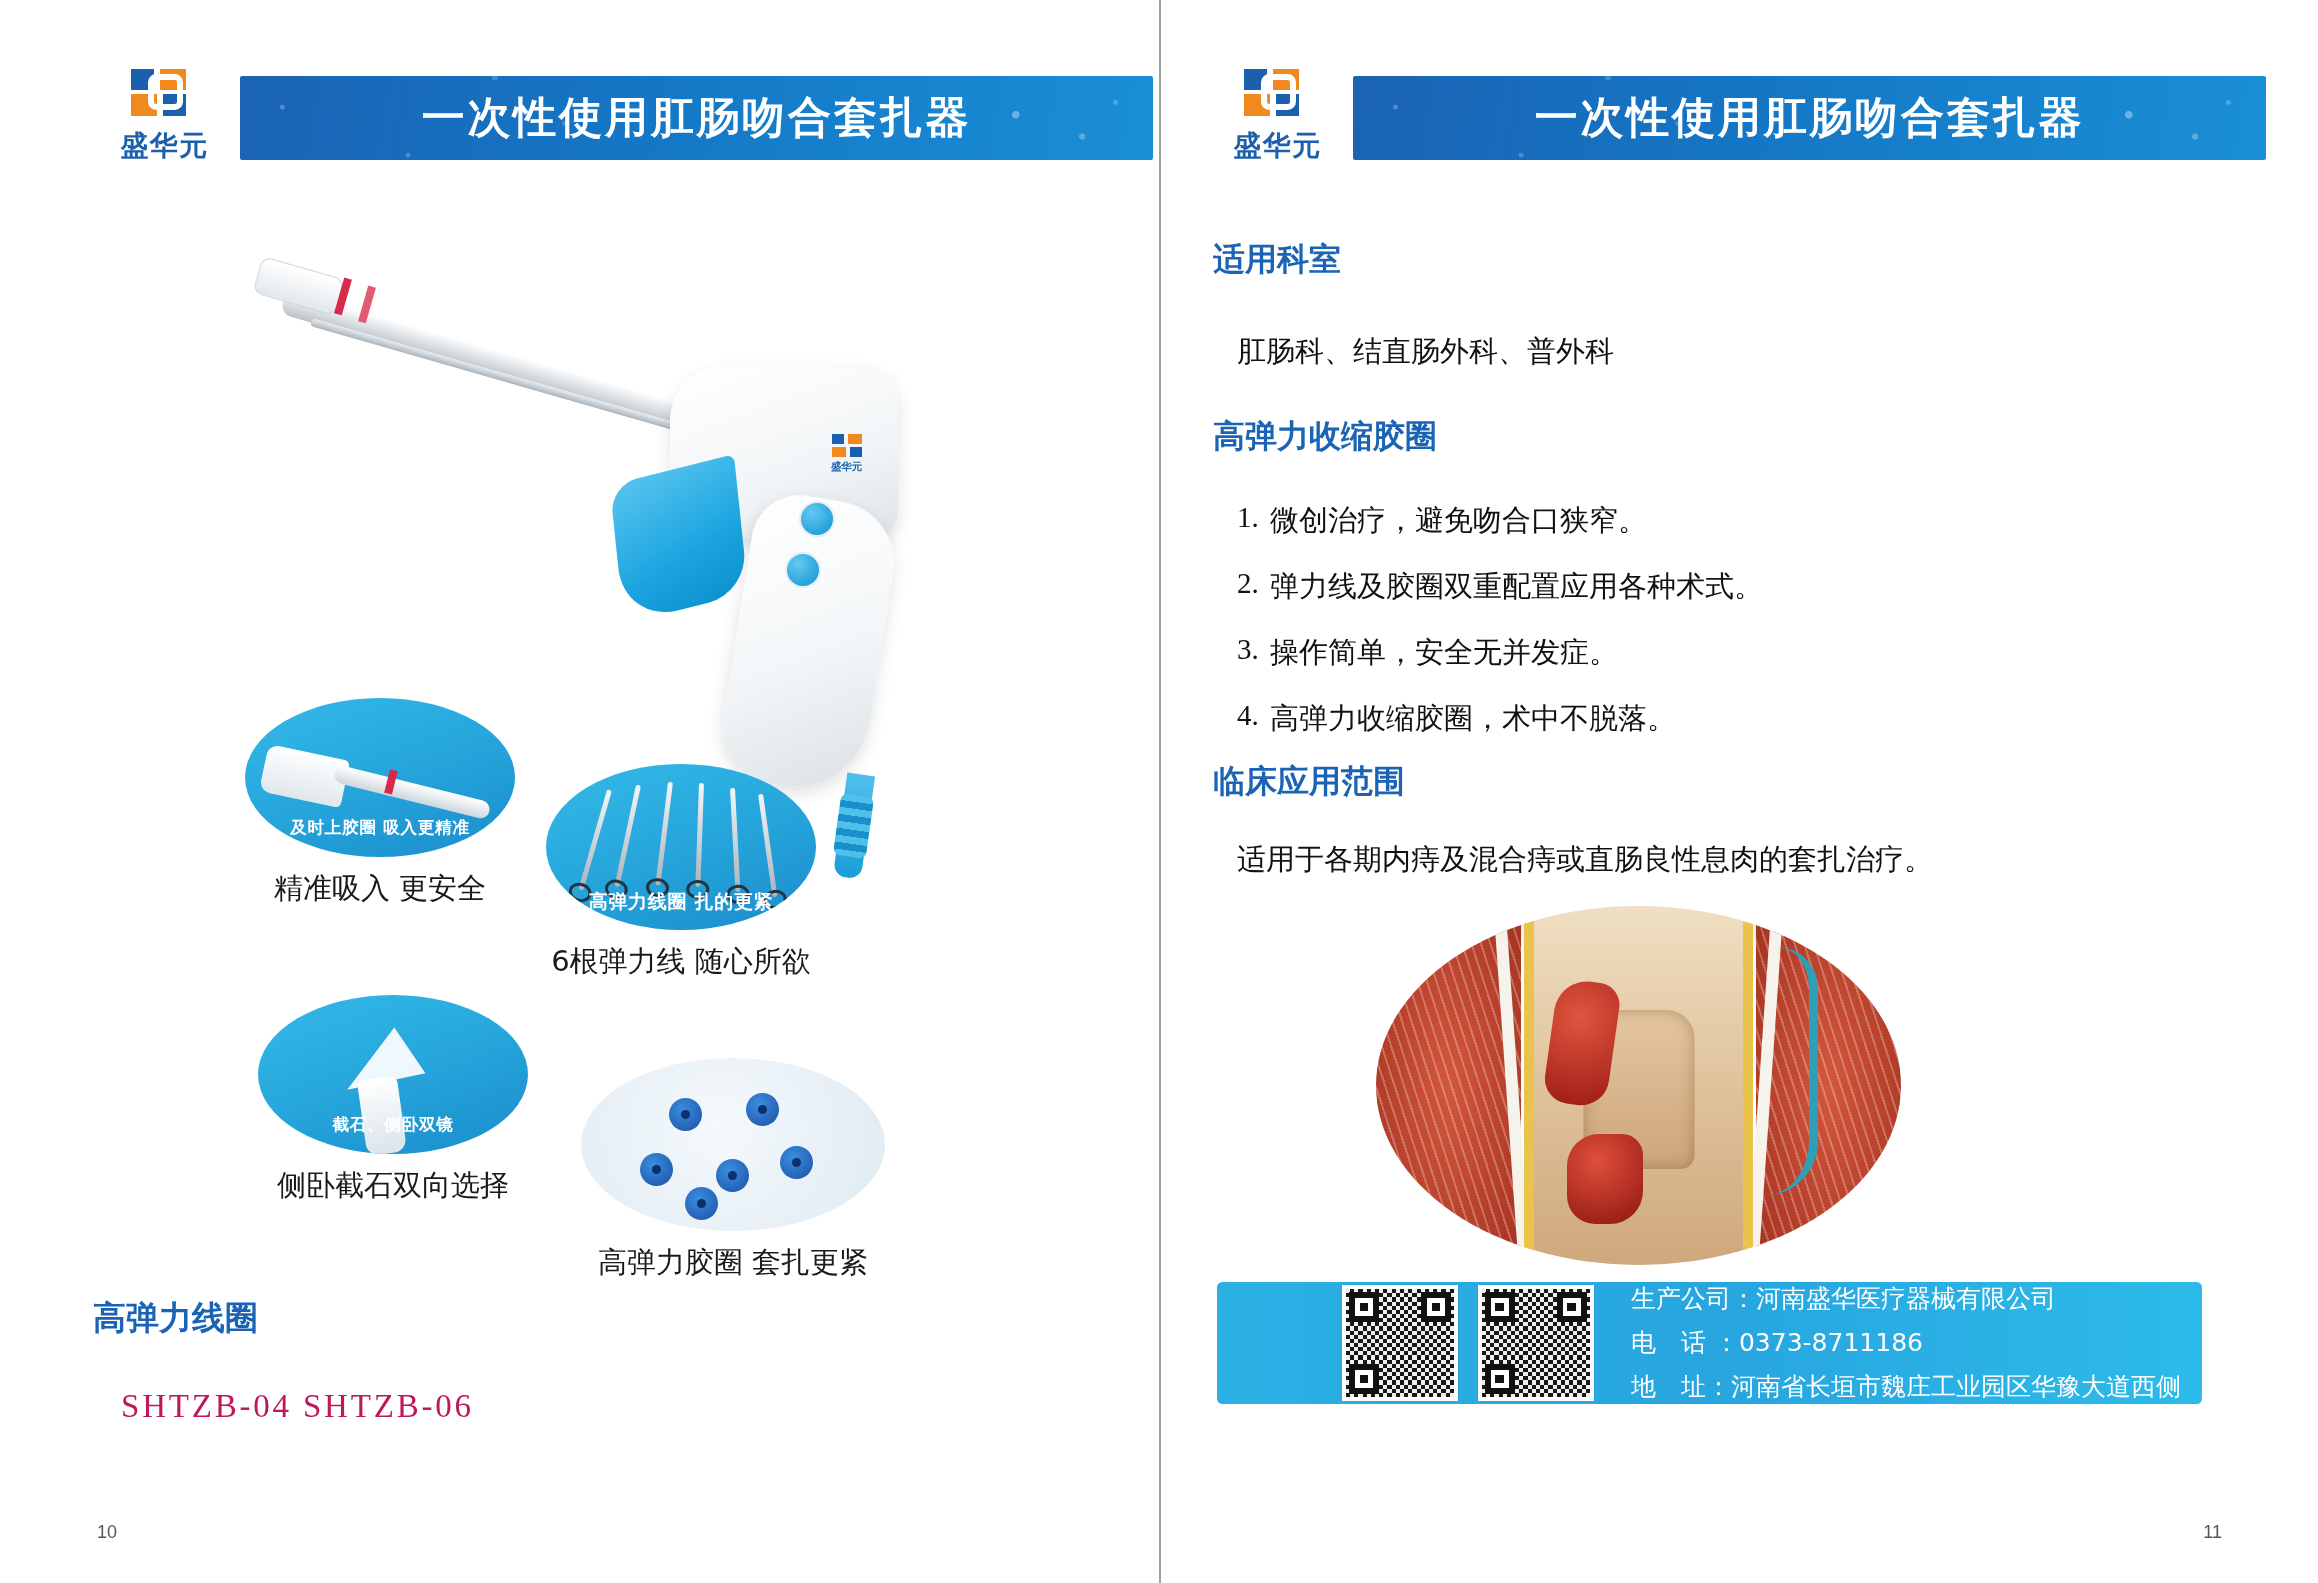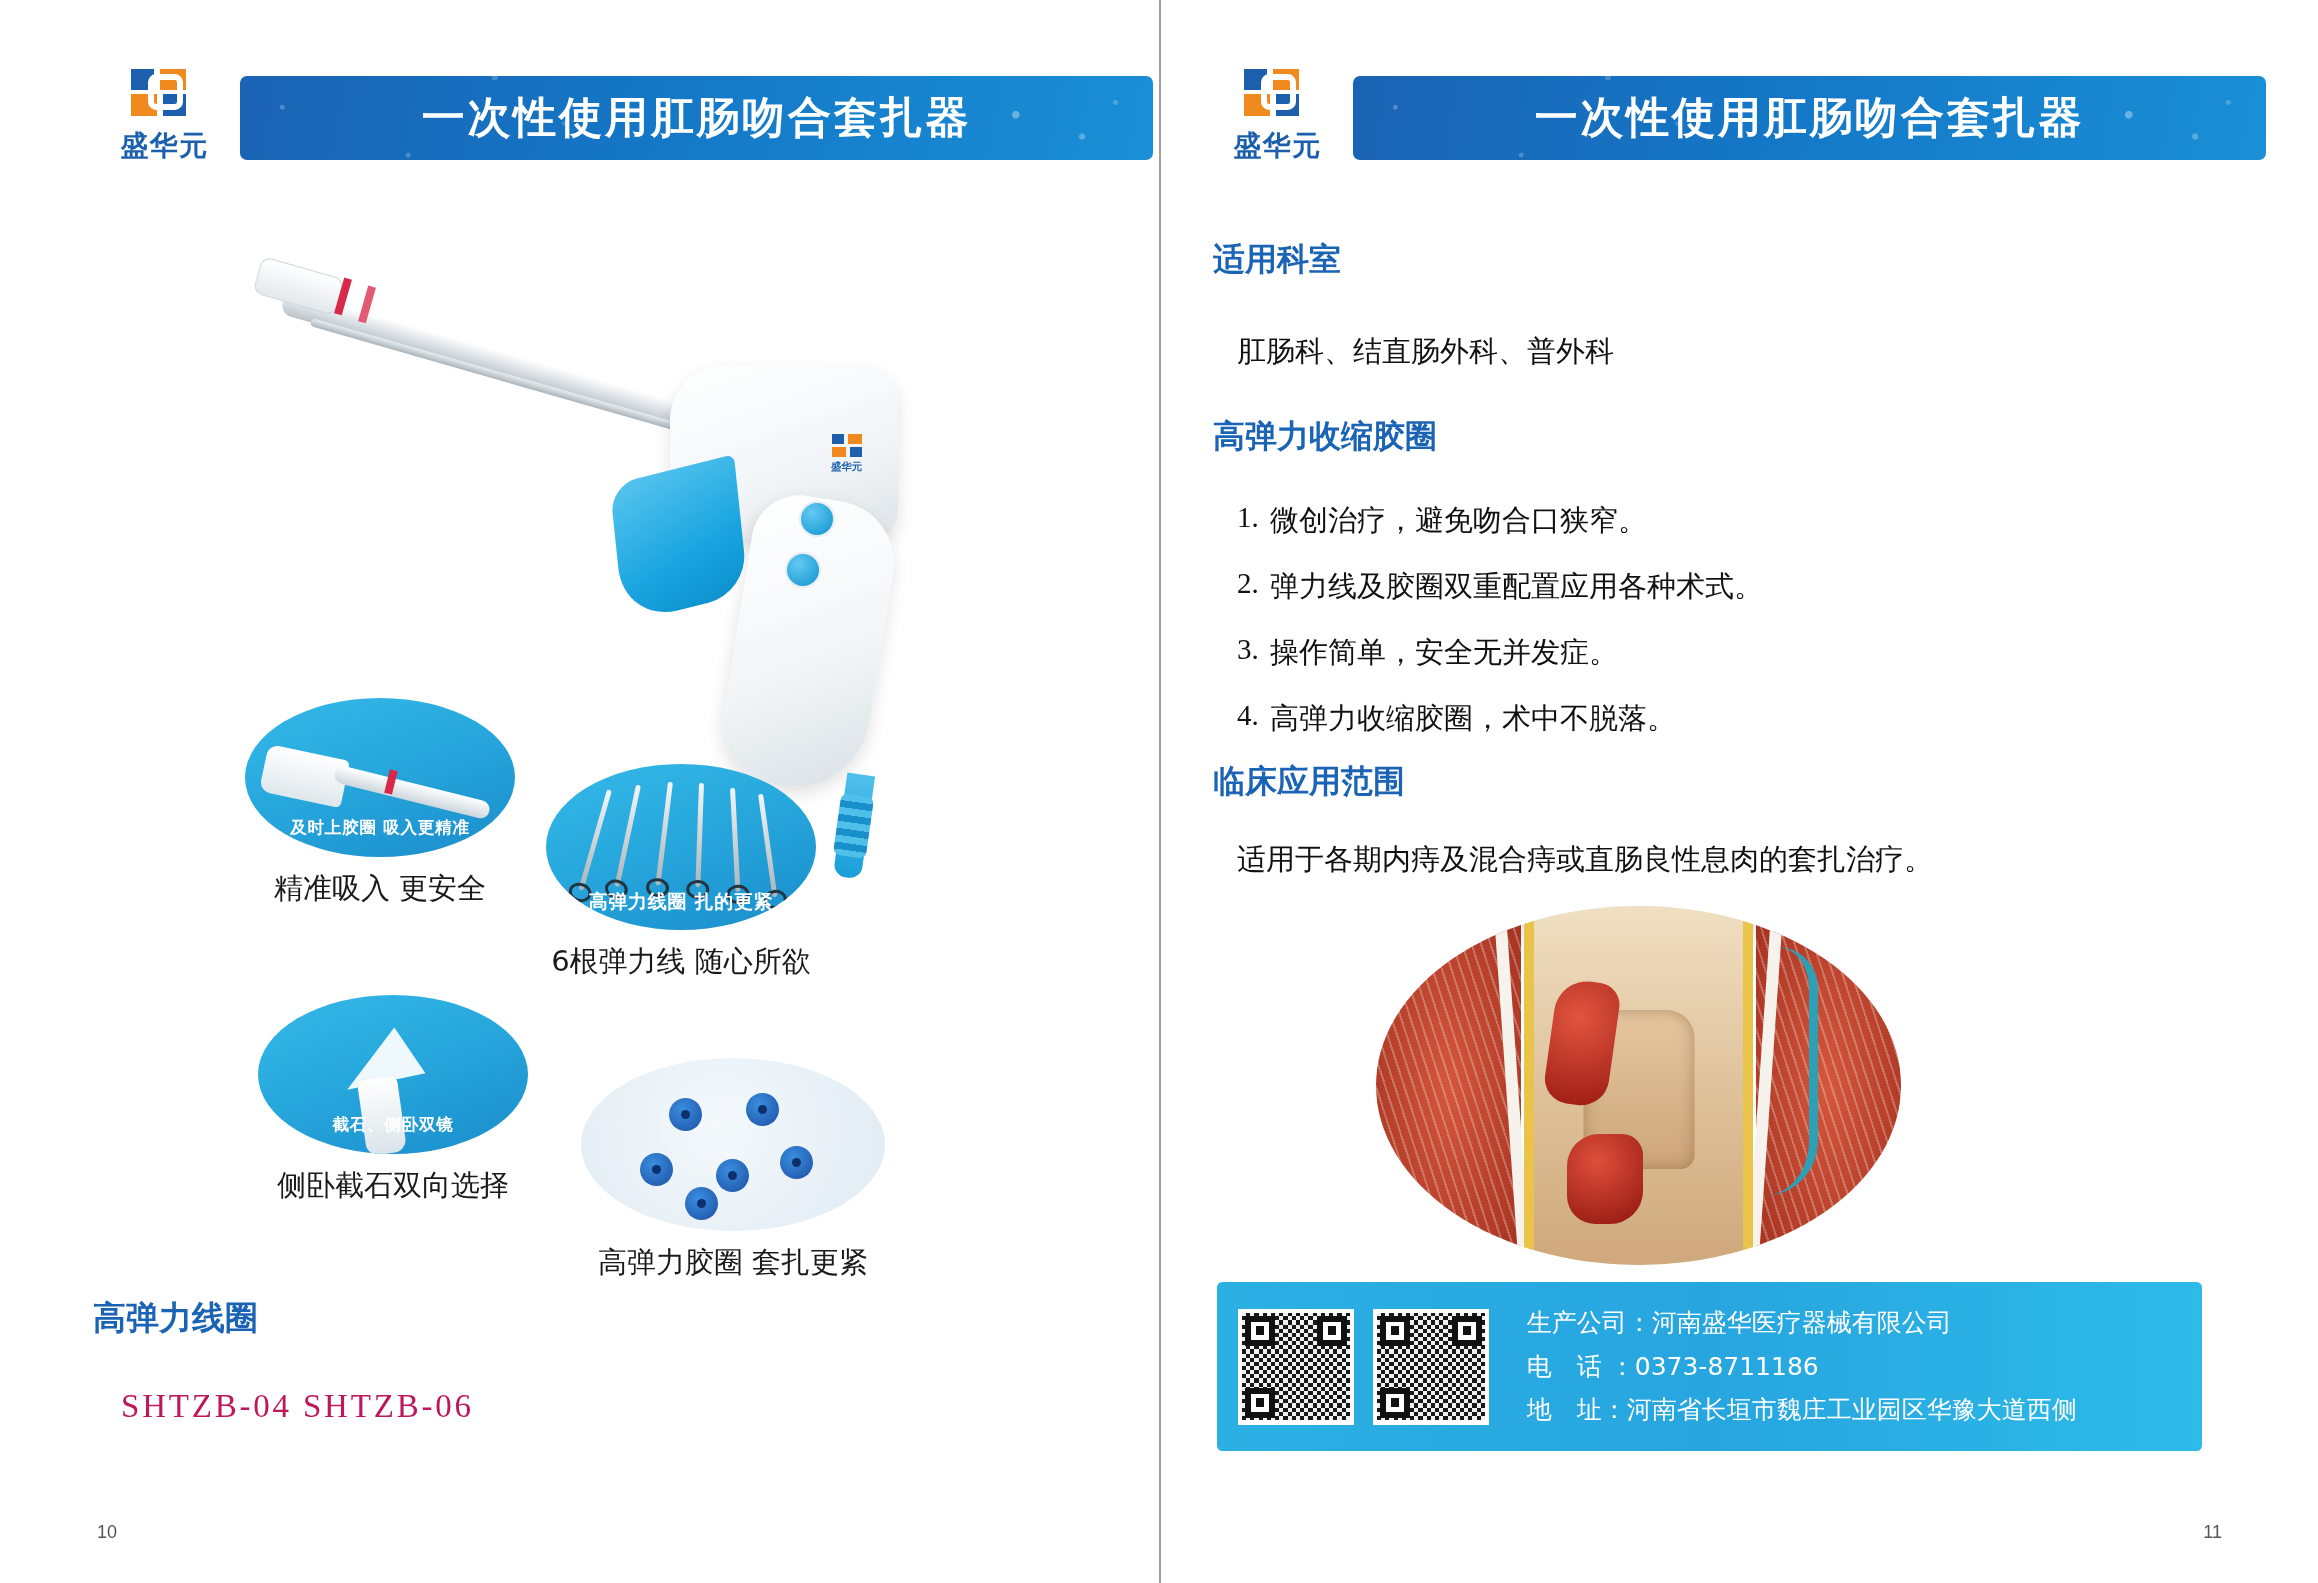--- a/index.html
+++ b/index.html
@@ -79,21 +79,21 @@
     font-size: 28px;
     font-weight: bold;
     letter-spacing: 1.4px;
     margin-top: 5.5px;
     font-family: "DejaVu Sans", sans-serif;
   }
   .title-bar {
     width: 913px;
     height: 84px;
     margin-left: 15px;
-    border-radius: 7px;
+    border-radius: 2px;
     background: linear-gradient(100deg, #1b63b4 0%, #1477c6 45%, #1a8fd6 100%);
     position: relative;
     overflow: hidden;
     display: flex;
     align-items: center;
     justify-content: center;
   }
   .title-bar::before {
     content: "";
     position: absolute;
@@ -494,27 +494,28 @@
     border-right: 9.7px solid #2f9fb5;
     border-radius: 0 41px 55px 0;
   }
 
   
   .contact {
     position: absolute;
     left: 1217px;
     top: 1282px;
     width: 985px;
-    height: 169px;
+    height: 122px;
     background: linear-gradient(90deg,#2bb0e4 0%,#27a5df 50%,#2dbbe9 100%);
     border-radius: 5.5px;
     display: flex;
     align-items: center;
     padding: 13px 21px;
     box-sizing: border-box;
+    justify-content: flex-end;
   }
   .qr {
     width: 116px;
     height: 116px;
     background: #ffffff;
     margin-right: 19.4px;
     flex: none;
     position: relative;
     padding: 4.1px;
     box-sizing: border-box;

